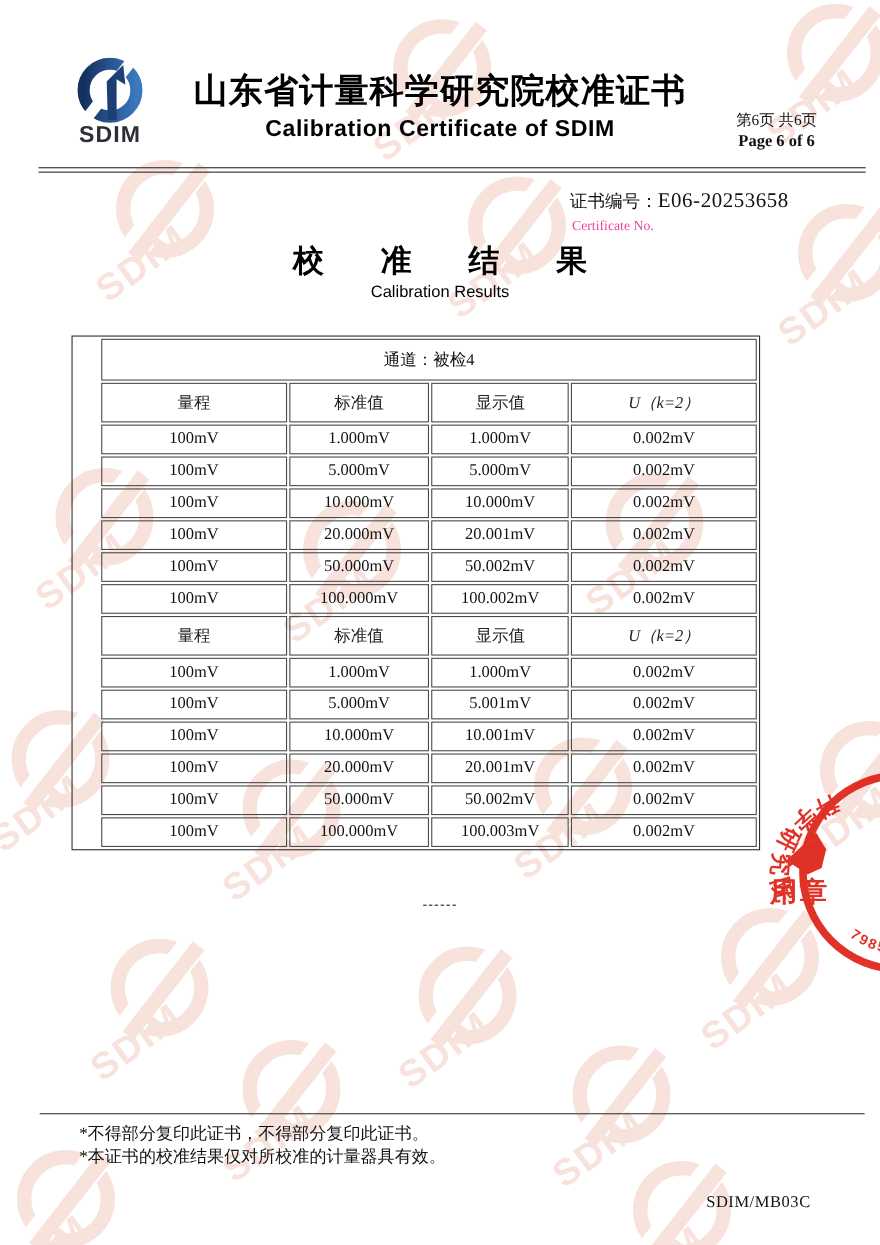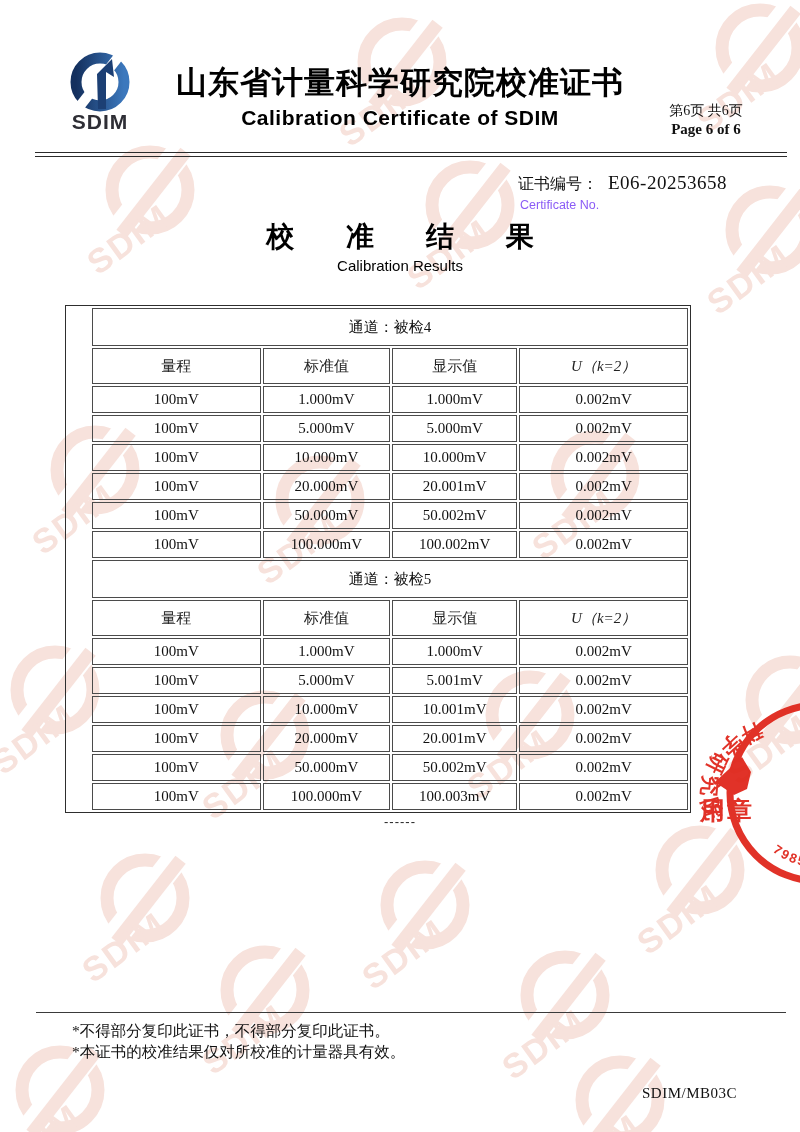--- a/index.html
+++ b/index.html
@@ -32,23 +32,23 @@
   .page-info { left:644px; top:102px; width:124px; text-align:center; line-height:18px; }
   .page-info .zh { font-size:14px; }
   .page-info .en { font-size:15px; font-weight:bold; }
   .rule-double {
     left:35px; top:152px; width:752px; height:5px;
     border-top:1.6px solid #2b2b2b; border-bottom:1.6px solid #2b2b2b;
   }
   
   .cert-row { left:518px; top:172px; white-space:nowrap; }
   .cert-label { font-size:16px; }
-  .cert-number { font-size:19px; margin-left:10px; letter-spacing:0.5px; }
-  .cert-en { left:520px; top:198px; font-family:Liberation Sans, sans-serif;
-             font-size:12.5px; color:#8b5cf6; }
+  .cert-number { font-size:19px; letter-spacing:0.5px; }
+  .cert-en { left:520px; top:198px; font-family:Liberation Serif, serif;
+             font-size:12.5px; color:#ec4899; }
   
   .main-title-zh {
     left:0; right:0; top:218px; text-align:center;
     font-family:Liberation Sans, sans-serif;
     font-size:28px; font-weight:bold; letter-spacing:22px; text-indent:22px; color:#000;
   }
   .main-title-en {
     left:0; right:0; top:257px; text-align:center;
     font-family:"Liberation Sans","DejaVu Sans",sans-serif; font-size:15px; color:#000;
   }
@@ -200,23 +200,20 @@
             <td>50.000mV</td>
             <td>50.002mV</td>
             <td>0.002mV</td>
           </tr>
           <tr class="data-row">
             <td>100mV</td>
             <td>100.000mV</td>
             <td>100.002mV</td>
             <td>0.002mV</td>
           </tr>
-          <tr class="channel-row">
-            <td colspan="4">通道：被检5</td>
-          </tr>
           <tr class="header-row">
             <td>量程</td>
             <td>标准值</td>
             <td>显示值</td>
             <td class="u-col">U（k=2）</td>
           </tr>
           <tr class="data-row">
             <td>100mV</td>
             <td>1.000mV</td>
             <td>1.000mV</td>

